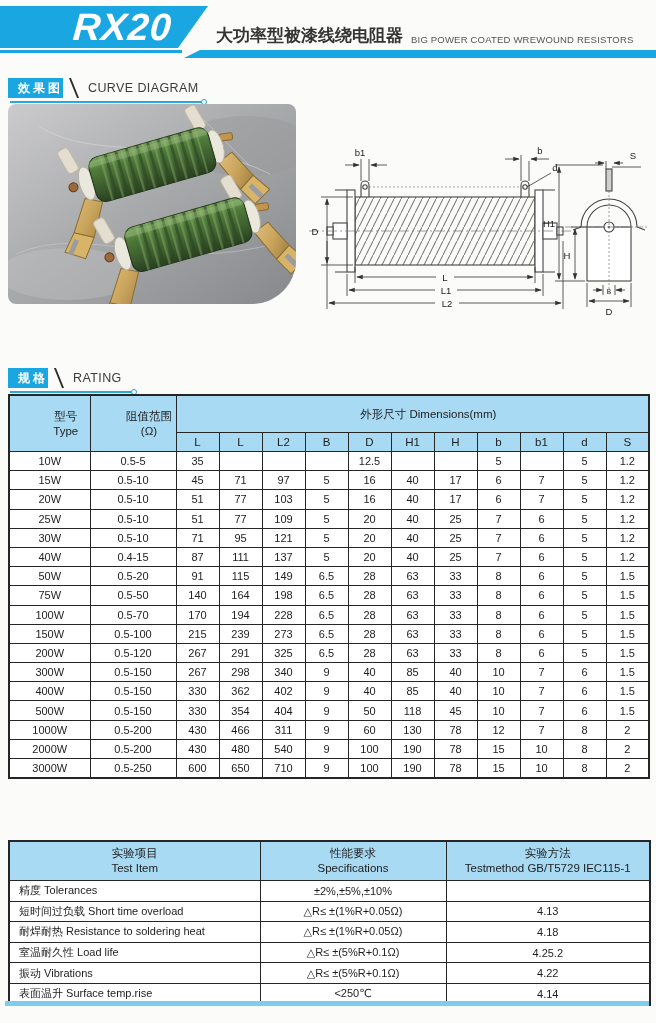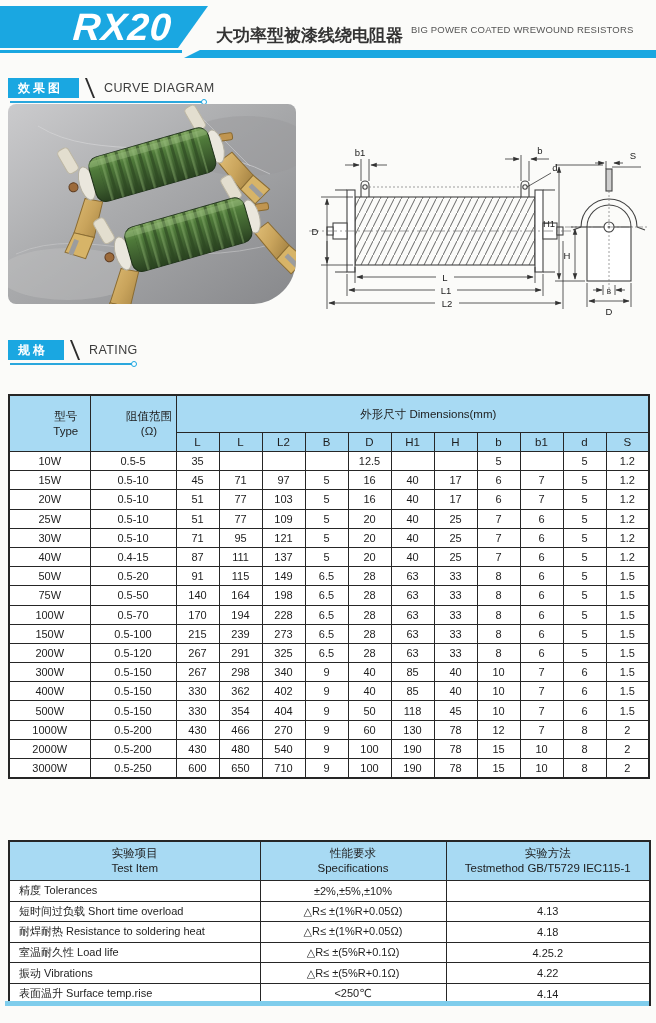--- a/index.html
+++ b/index.html
@@ -10,31 +10,31 @@
   }
   html,body{margin:0;padding:0;}
   body{font-family:"Liberation Sans","DejaVu Sans",sans-serif;background:#e9e9e7;}
   .page{position:relative;width:656px;height:1023px;background:#fbfbf9;overflow:hidden;margin:0 auto;}
 
   
   .hdr-block{position:absolute;left:0;top:6px;width:208px;height:42px;background:var(--brand);
     clip-path:polygon(0 0,100% 0,calc(100% - 30px) 100%,0 100%);
     display:flex;align-items:center;justify-content:flex-end;padding-right:36px;box-sizing:border-box;}
   .model{font-size:38px;font-weight:bold;font-style:italic;color:#fff;letter-spacing:1px;transform:skewX(-4deg);}
-  .hdr-titles{position:absolute;left:216px;top:24px;display:flex;align-items:flex-start;gap:8px;white-space:nowrap;}
+  .hdr-titles{position:absolute;left:216px;top:24px;display:flex;align-items:flex-end;gap:8px;white-space:nowrap;}
   .title-cn{font-size:17px;font-weight:bold;color:#333;}
   .title-en{font-size:9.5px;color:#555;padding-bottom:2px;letter-spacing:.2px;}
   .hdr-band{position:absolute;left:184px;top:50px;right:0;height:8px;background:var(--brand);
     clip-path:polygon(16px 0,100% 0,100% 100%,0 100%);}
   .hdr-line{position:absolute;left:0;top:50px;width:182px;height:2.5px;background:var(--brand);}
 
   
   .sec-tag{position:absolute;display:flex;align-items:center;height:20px;}
   .tag-box{display:inline-flex;align-items:center;background:var(--brand);color:#fff;
-    font-size:12px;font-weight:bold;letter-spacing:3px;padding:0 16px 0 10px;height:20px;}
+    font-size:12px;font-weight:bold;letter-spacing:3px;padding:0 0 0 10px;height:20px;}
   .tag-slash{width:8px;height:20px;border-right:2.5px solid #2c2c2c;transform:skewX(22deg);margin-left:2px;}
   .tag-label{margin-left:13px;font-size:12.5px;color:#3c3c3c;letter-spacing:.4px;white-space:nowrap;}
   .tag-underline{position:absolute;left:2px;top:23px;height:1.5px;background:#2aa7dd;}
   .tag-underline .dot{position:absolute;right:-3px;top:-2.5px;width:4px;height:4px;border-radius:50%;
     border:1.5px solid var(--brand);background:#fff;}
 
   
   .photo{position:absolute;left:8px;top:104px;width:288px;height:200px;border-radius:8px 8px 44px 8px;overflow:hidden;}
   .construction{position:absolute;left:303px;top:143px;width:350px;height:174px;}
 
@@ -223,21 +223,21 @@
       <text class="dim" x="143" y="151">L1</text>
       <text class="dim" x="144" y="164">L2</text>
       <text class="dim" x="330" y="16">S</text>
       <text class="dim" x="246" y="84">H1</text>
       <text class="dim" x="264" y="116">H</text>
       <text class="dim-small" x="306" y="151">B</text>
       <text class="dim" x="306" y="172">D</text>
     </g>
   </svg>
 
-  <div class="sec-tag" style="left:8px;top:340px;">
+  <div class="sec-tag" style="left:8px;top:368px;">
     <span class="tag-box">规格</span>
     <span class="tag-slash"></span>
     <span class="tag-label">RATING</span>
     <span class="tag-underline" style="width:124px;">
         <i class="dot"></i>
       </span>
   </div>
 
   <table class="dtable rating">
     <colgroup>
@@ -490,21 +490,21 @@
           <td>10</td>
           <td>7</td>
           <td>6</td>
           <td>1.5</td>
         </tr>
         <tr>
           <td>1000W</td>
           <td>0.5-200</td>
           <td>430</td>
           <td>466</td>
-          <td>270</td>
+          <td>311</td>
           <td>9</td>
           <td>60</td>
           <td>130</td>
           <td>78</td>
           <td>12</td>
           <td>7</td>
           <td>8</td>
           <td>2</td>
         </tr>
         <tr>

